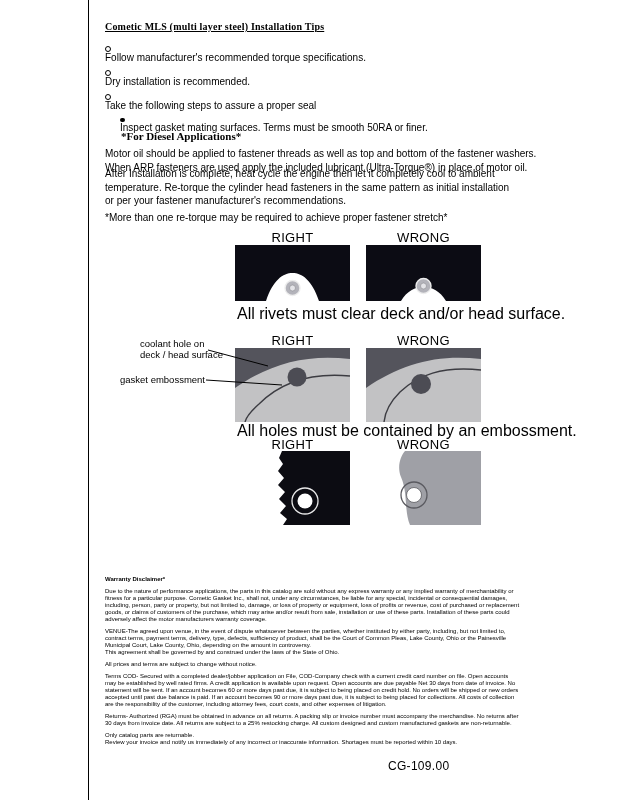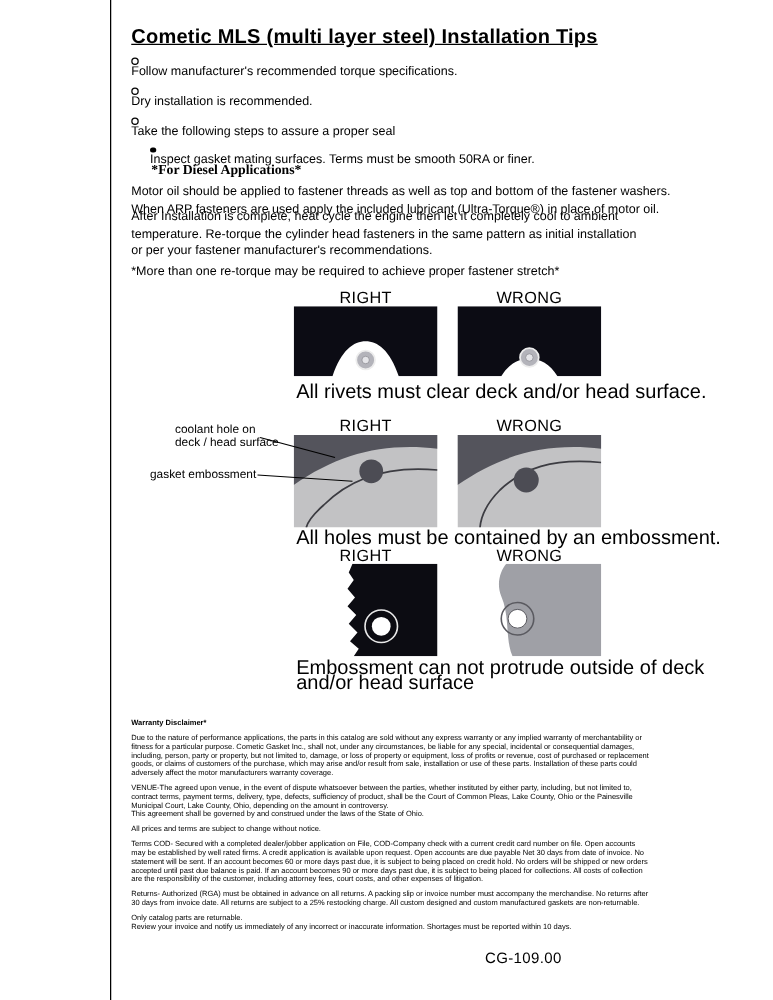--- a/index.html
+++ b/index.html
@@ -6,21 +6,21 @@
   .page {
     position:relative; width:618px; height:800px; margin:0 auto;
     background:#ffffff; color:#000;
     font-family:"Liberation Sans", sans-serif;
     overflow:hidden;
   }
   .left-rule { position:absolute; left:88px; top:0; width:1px; height:800px; background:#000; }
 
   .title {
     position:absolute; left:105px; top:21px; margin:0;
-    font-size:16px; font-weight:bold; text-decoration:underline; letter-spacing:0.2px;
+    font-size:10px; font-weight:bold; text-decoration:underline; letter-spacing:0.2px;font-family:Liberation Serif, serif;
   }
 
   .bullets { position:absolute; left:105px; top:42px; font-size:10px; }
   .b-row { display:flex; align-items:flex-start; margin-bottom:2.5px; line-height:12px;flex-direction:column; }
   .b-row.sub { margin-left:15px; }
   .obullet { width:4px; height:4px; border:1px solid #000; border-radius:50%; margin:3.5px 5px 0 0; flex:0 0 auto; }
   .fbullet { width:4.5px; height:4.5px; background:#000; border-radius:50%; margin:3.5px 5px 0 0; flex:0 0 auto; }
 
   .diesel-heading { position:absolute; left:105px; top:114px; margin:16px; font-size:11px; font-weight:bold;font-family:Liberation Serif, serif; }
   .body-para { position:absolute; left:105px; width:495px; margin:0; font-size:10px; line-height:13.5px; white-space:pre-line; }
@@ -140,22 +140,20 @@
     </svg>
   </div>
   <div class="diag" style="left:366px; top:451px;">
     <svg width="115" height="74" viewBox="0 0 115 74">
       <rect width="115" height="74" fill="#ffffff"></rect>
       <path d="M115 0 V74 H44 C38 60 42 42 35 26 C31 16 34 6 39 0 Z" fill="#9fa0a6"></path>
       <circle cx="48" cy="44" r="13" fill="none" stroke="#5a5a60" stroke-width="1.3"></circle>
       <circle cx="48" cy="44" r="7.5" fill="#ffffff" stroke="#5a5a60" stroke-width="0.8"></circle>
     </svg>
   </div>
-  <div class="caption" style="top:529px;">Embossment can not protrude outside of deck
-and/or head surface</div>
 
   <div class="legal">
     <h2>Warranty Disclaimer*</h2>
     <p>Due to the nature of performance applications, the parts in this catalog are sold without any express warranty or any implied warranty of merchantability or fitness for a particular purpose.  Cometic Gasket Inc., shall not, under any circumstances, be liable for any special, incidental or consequential damages, including, person, party or property, but not limited to, damage, or loss of property or equipment, loss of profits or revenue, cost of purchased or replacement goods, or claims of customers of the purchase, which may arise and/or result from sale, installation or use of these parts.  Installation of these parts could adversely affect the motor manufacturers warranty coverage.</p>
     <p>VENUE-The agreed upon venue, in the event of dispute whatsoever between the parties, whether instituted by either party, including, but not limited to, contract terms, payment terms, delivery, type, defects, sufficiency of product, shall be the Court of Common Pleas, Lake County, Ohio or the Painesville Municipal Court, Lake County, Ohio, depending on the amount in controversy.
 This agreement shall be governed by and construed under the laws of the State of Ohio.</p>
     <p>All prices and terms are subject to change without notice.</p>
     <p>Terms COD- Secured with a completed dealer/jobber application on File, COD-Company check with a current credit card number on file.  Open accounts may be established by well rated firms.  A credit application is available upon request.  Open accounts are due payable Net 30 days from date of invoice.  No statement will be sent.  If an account becomes 60 or more days past due, it is subject to being placed on credit hold.  No orders will be shipped or new orders accepted until past due balance is paid.  If an account becomes 90 or more days past due, it is subject to being placed for collections.  All costs of collection are the responsibility of the customer, including attorney fees, court costs, and other expenses of litigation.</p>
     <p>Returns- Authorized (RGA) must be obtained in advance on all returns.  A packing slip or invoice number must accompany the merchandise.  No returns after 30 days from invoice date.  All returns are subject to a 25% restocking charge.  All custom designed and custom manufactured gaskets are non-returnable.</p>
     <p>Only catalog parts are returnable.

